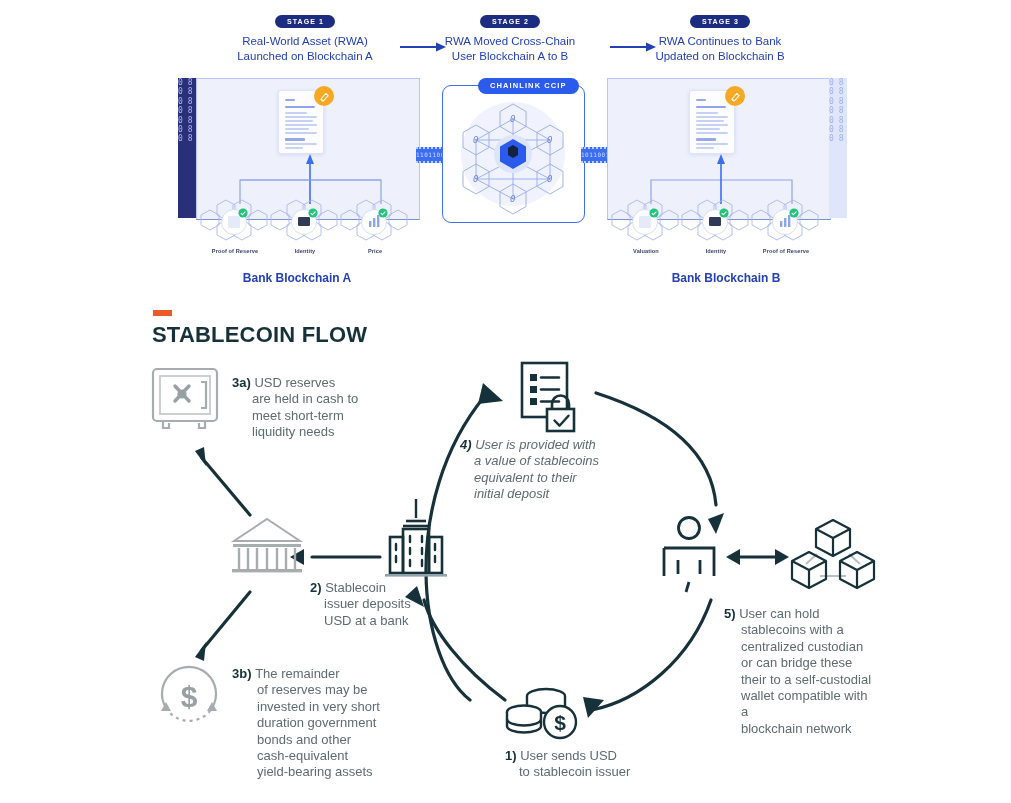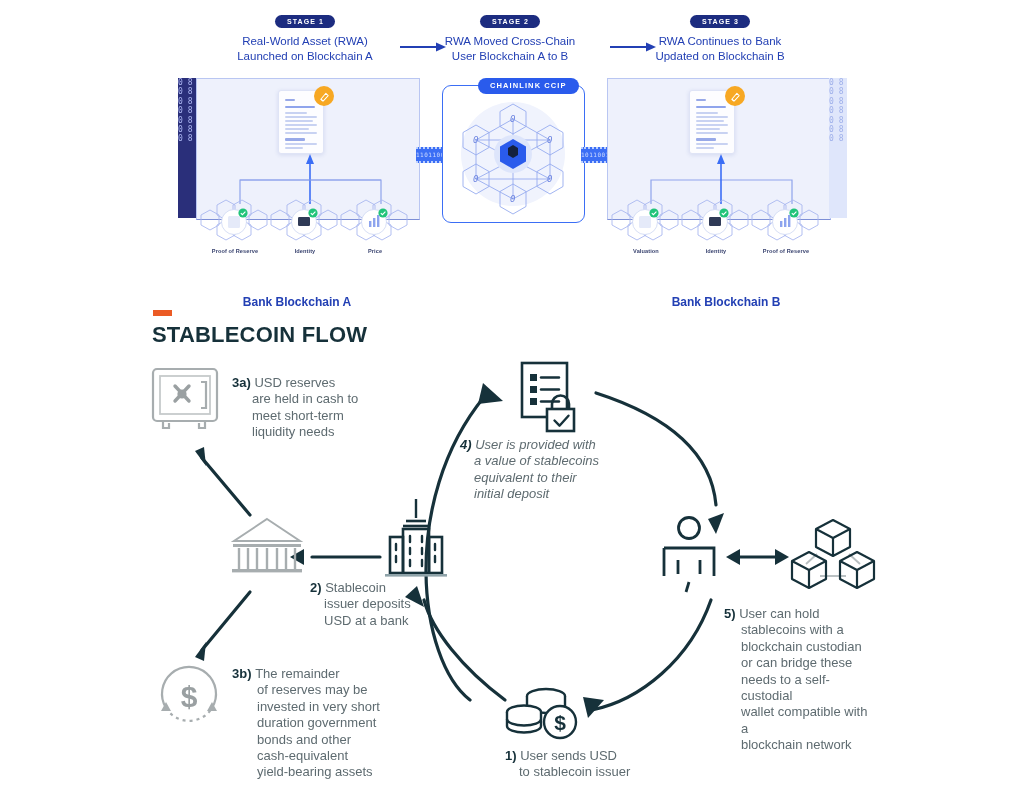--- a/index.html
+++ b/index.html
@@ -87,21 +87,20 @@
     line-height:12px;
     letter-spacing:.5px;
   }
   .panel-label{
     position:absolute;
     color:#2340b4;
     font-size:12px;
     font-weight:bold;
     text-align:center;
     width:200px;
-    margin-top:24px;
   }
   .node-label{
     position:absolute;
     font-size:5.6px;
     color:#3a4470;
     font-weight:bold;
     text-align:center;
     width:70px;
     letter-spacing:.1px;
   }
@@ -544,23 +543,23 @@
   <path d="M4 32 h50 v28" fill="none" stroke="#16313a" stroke-width="2.8"></path>
   <line x1="4" y1="32" x2="4" y2="60" stroke="#16313a" stroke-width="2.8"></line>
   <line x1="18" y1="44" x2="18" y2="58" stroke="#16313a" stroke-width="2.8"></line>
   <line x1="40" y1="44" x2="40" y2="58" stroke="#16313a" stroke-width="2.8"></line>
   <line x1="29" y1="66" x2="26" y2="76" stroke="#16313a" stroke-width="2.8"></line>
 </svg>
 <div class="body-text" style="left:724px;top:606px;width:150px;">
   <b>5) </b>
   <span>User can hold</span><br>
   <span style="padding-left:17px;display:inline-block;">stablecoins with a</span><br>
-  <span style="padding-left:17px;display:inline-block;">blockchain custodian</span><br>
+  <span style="padding-left:17px;display:inline-block;">centralized custodian</span><br>
   <span style="padding-left:17px;display:inline-block;">or can bridge these</span><br>
-  <span style="padding-left:17px;display:inline-block;">needs to a self-custodial</span><br>
+  <span style="padding-left:17px;display:inline-block;">their to a self-custodial</span><br>
   <span style="padding-left:17px;display:inline-block;">wallet compatible with a</span><br>
   <span style="padding-left:17px;display:inline-block;">blockchain network</span>
 </div>
 
 <svg class="abs" style="left:790px;top:518px;" width="86" height="74" viewBox="0 0 86 74">
   <g fill="none" stroke="#b7bec0" stroke-width="1.9">
     <line x1="27" y1="36" x2="16" y2="46"></line>
       <line x1="59" y1="36" x2="70" y2="46"></line>
     <line x1="30" y1="58" x2="56" y2="58"></line>
   </g>

